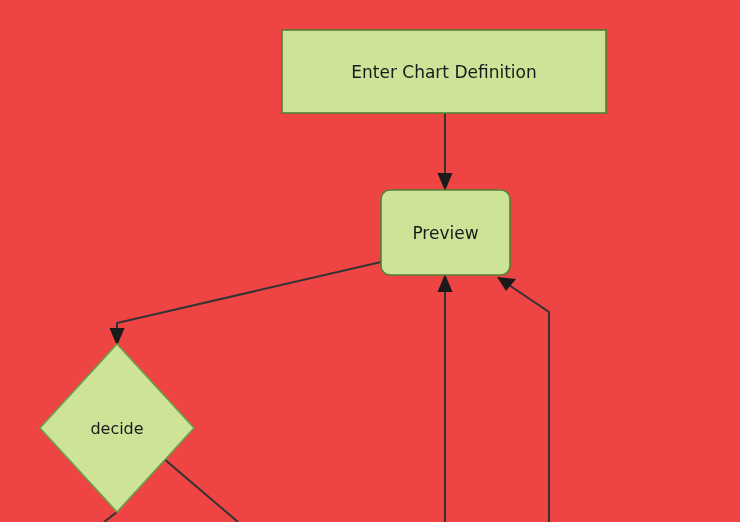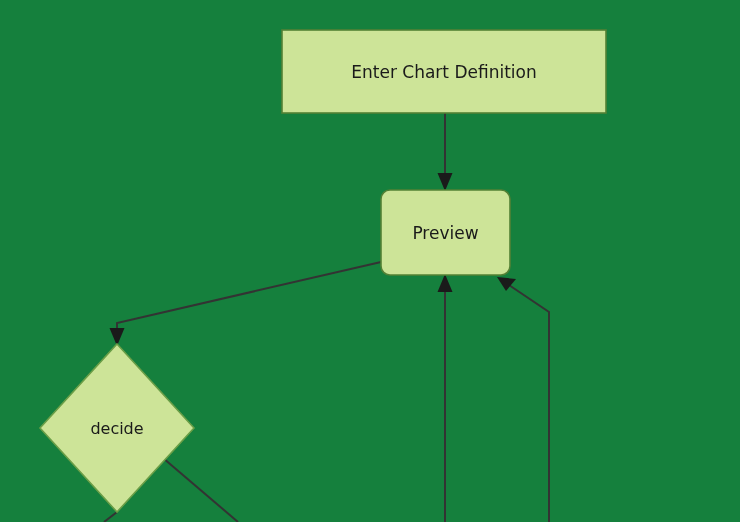--- a/index.html
+++ b/index.html
@@ -8,21 +8,21 @@
     padding: 0;
     background: #ffffff;
   }
   body {
     font-family: "DejaVu Sans", sans-serif;
   }
   #diagram-canvas {
     position: relative;
     width: 740px;
     height: 522px;
-    background: #15803d;
+    background: #ef4444;
     overflow: hidden;
   }
   #diagram-svg {
     position: absolute;
     top: 0;
     left: 0;
     width: 740px;
     height: 522px;
     display: block;
   }

